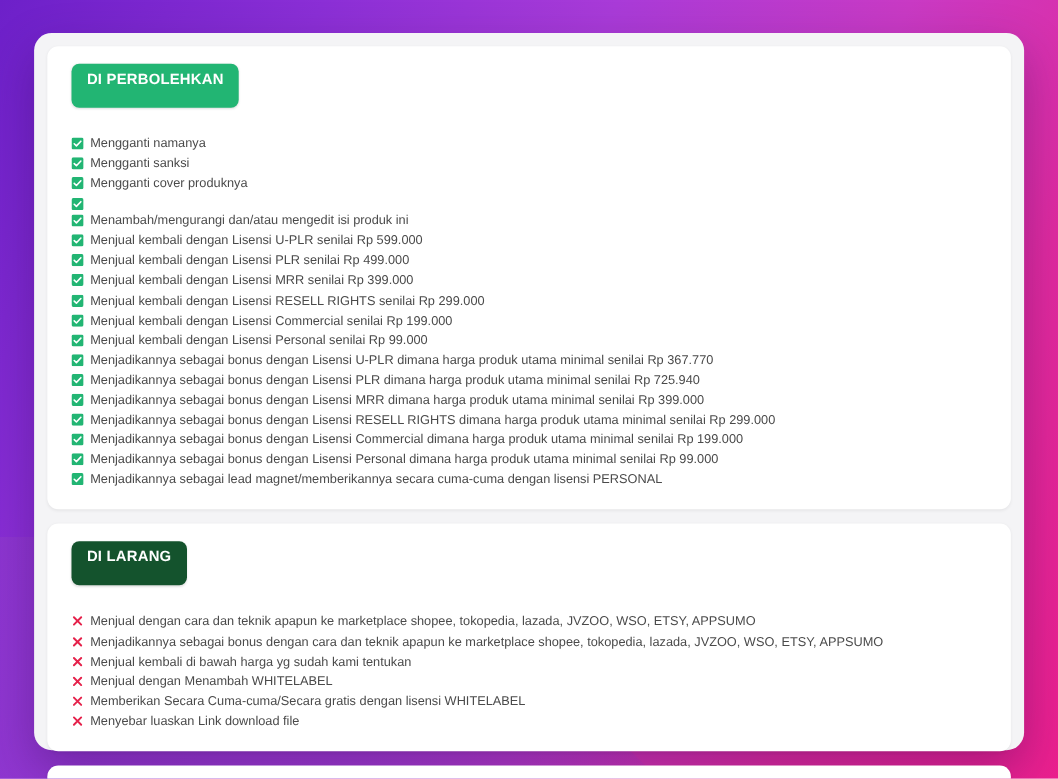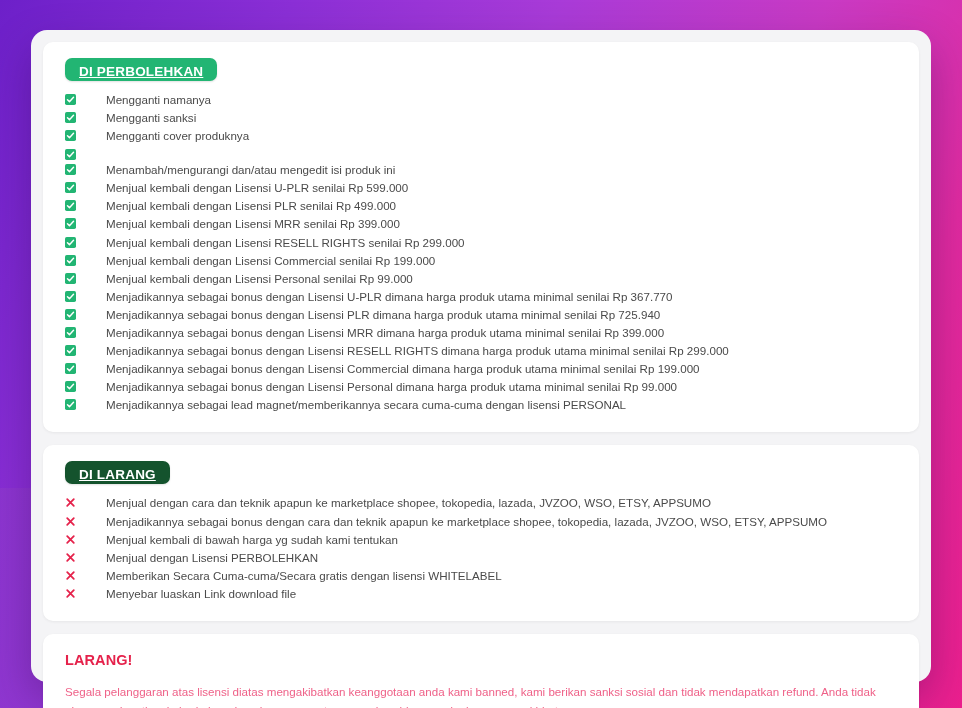--- a/index.html
+++ b/index.html
@@ -55,43 +55,42 @@
     margin-bottom: 13px;
   }
   .card:last-child { margin-bottom: 0; }
 
   .badge {
     display: inline-block;
     font-size: 13.5px;
     font-weight: bold;
     letter-spacing: .2px;
     color: #ffffff;
-    padding: 6px 14px 2px 14px;
+    padding: 6px 14px 19px 14px;
     border-radius: 7px;
-    margin-bottom: 2px;
-    text-decoration: underline;
+    margin-bottom: 16px;
   }
   .badge-allowed { background: #22b573; box-shadow: 0 1px 2px rgba(0,0,0,.12); }
   .badge-forbidden { background: #14532d; box-shadow: 0 1px 2px rgba(0,0,0,.12); }
 
   ul.itemlist {
     list-style: none;
     margin: 8px 0 0 0;
     padding: 0;
   }
   ul.itemlist li {
     display: flex;
     align-items: flex-start;
     font-size: 11.6px;
     color: #4a4a4a;
     line-height: 15.5px;
     padding: 1.3px 0;
     white-space: nowrap;
   }
-  ul.itemlist li .txt { padding-left: 6px; margin-left: 24px; }
+  ul.itemlist li .txt { padding-left: 6px; }
 
   .ic {
     flex: 0 0 auto;
     width: 11px;
     height: 11px;
     margin-top: 2px;
     display: block;
   }
 
   .warn-title {
@@ -265,21 +264,21 @@
           <li>
             <svg class="ic" viewBox="0 0 16 16">
               <path d="M3.2 3.2 L12.8 12.8 M12.8 3.2 L3.2 12.8" fill="none" stroke="#e5224b" stroke-width="2.6" stroke-linecap="round"></path>
             </svg>
             <span class="txt">Menjual kembali di bawah harga yg sudah kami tentukan</span>
           </li>
           <li>
             <svg class="ic" viewBox="0 0 16 16">
               <path d="M3.2 3.2 L12.8 12.8 M12.8 3.2 L3.2 12.8" fill="none" stroke="#e5224b" stroke-width="2.6" stroke-linecap="round"></path>
             </svg>
-            <span class="txt">Menjual dengan Lisensi PERBOLEHKAN</span>
+            <span class="txt">Menjual dengan Menambah WHITELABEL</span>
           </li>
           <li>
             <svg class="ic" viewBox="0 0 16 16">
               <path d="M3.2 3.2 L12.8 12.8 M12.8 3.2 L3.2 12.8" fill="none" stroke="#e5224b" stroke-width="2.6" stroke-linecap="round"></path>
             </svg>
             <span class="txt">Memberikan Secara Cuma-cuma/Secara gratis dengan lisensi WHITELABEL</span>
           </li>
           <li>
             <svg class="ic" viewBox="0 0 16 16">
               <path d="M3.2 3.2 L12.8 12.8 M12.8 3.2 L3.2 12.8" fill="none" stroke="#e5224b" stroke-width="2.6" stroke-linecap="round"></path>

